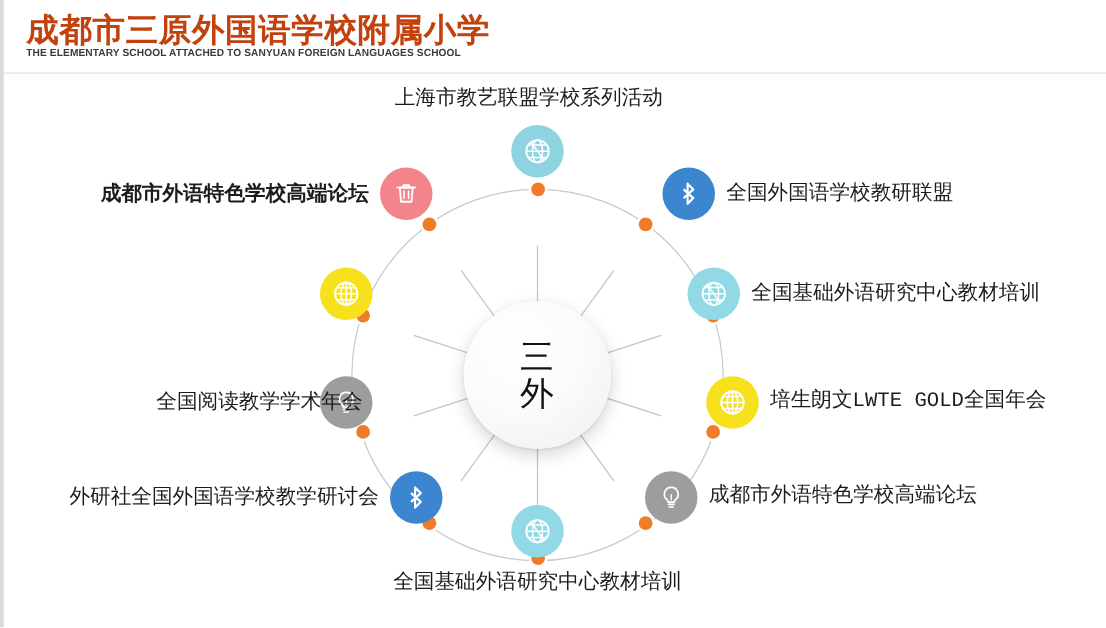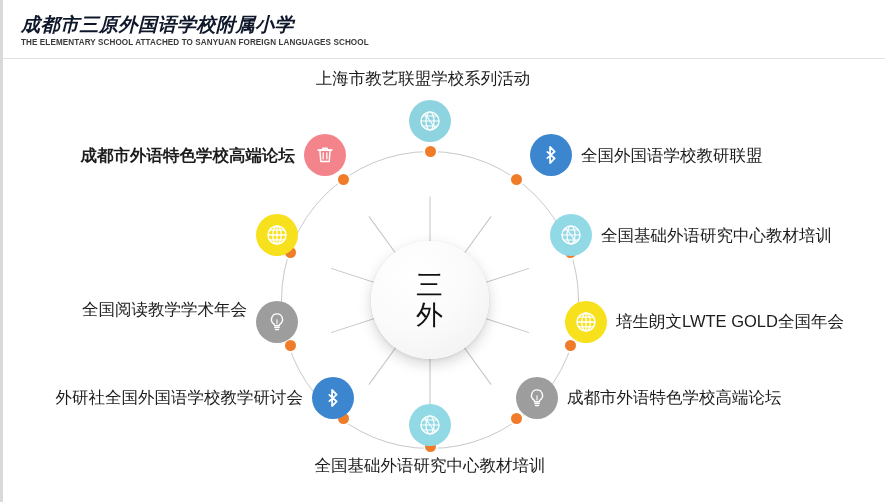--- a/index.html
+++ b/index.html
@@ -45,27 +45,26 @@
     flex: 0 0 auto;
   }
   #logo-mark svg { display: block; }
   #logo-text {
     margin-left: 6px;
     display: flex;
     flex-direction: column;
     justify-content: center;
   }
   #logo-cn {
-    font-size: 19px;
+    font-size: 26px;
     line-height: 25px;
     font-weight: bold;
-    color: #0f172a;
+    color: #c2410c;
     letter-spacing: 0.5px;
     white-space: nowrap;
-    font-style: italic;
   }
   #logo-en {
     font-size: 8.2px;
     line-height: 11px;
     font-weight: bold;
     color: #3a3a3a;
     letter-spacing: 0.1px;
     white-space: nowrap;
     transform: scaleX(0.99);
     transform-origin: left center;
@@ -149,21 +148,21 @@
   .node-icon svg { display: block; }
 
   
   .node-label {
     position: absolute;
     font-size: 16.5px;
     line-height: 22px;
     color: #1c1c1c;
     white-space: nowrap;
   }
-  .node-label.right { text-align: left; }
+  .node-label.right { text-align: left; font-family: Liberation Mono, monospace; }
   .node-label.left  { text-align: right; }
   .node-label.center { text-align: center; }
 </style>
 </head>
 <body>
 
 <div id="page">
 
   <div id="header">
     <div id="logo-block">
@@ -271,21 +270,21 @@
     </div>
     <div class="node-label left" style="left:0px; top:327px; width:300px;">外研社全国外国语学校教学研讨会</div>
 
     <div class="node-icon" style="left:253px; top:242px; background:#9d9d9d;">
       <svg width="22" height="22" viewBox="0 0 24 24">
         <path d="M12 3.2a6 6 0 0 0-3.6 10.8c.7.6 1 1.3 1 2.1h5.2c0-.8.3-1.5 1-2.1A6 6 0 0 0 12 3.2z" fill="none" stroke="#ffffff" stroke-width="1.5" stroke-linejoin="round"></path>
         <path d="M9.6 18h4.8M10.3 20.3h3.4" stroke="#ffffff" stroke-width="1.5" stroke-linecap="round"></path>
         <path d="M12 9.5v4.5" stroke="#ffffff" stroke-width="1.2" stroke-linecap="round"></path>
       </svg>
     </div>
-    <div class="node-label left" style="left:0px; top:239px; width:244px;">全国阅读教学学术年会</div>
+    <div class="node-label left" style="left:0px; top:251px; width:244px;padding-left:43px;">全国阅读教学学术年会</div>
 
     <div class="node-icon" style="left:253px; top:155px; background:#f7e01c;">
       <svg width="24" height="24" viewBox="0 0 24 24">
         <circle cx="12" cy="12" r="9" fill="none" stroke="#ffffff" stroke-width="1.5"></circle>
         <ellipse cx="12" cy="12" rx="4.2" ry="9" fill="none" stroke="#ffffff" stroke-width="1.3"></ellipse>
         <path d="M3 12h18M4.4 7.2h15.2M4.4 16.8h15.2" stroke="#ffffff" stroke-width="1.3" fill="none"></path>
         <path d="M12 3v18" stroke="#ffffff" stroke-width="1.3" fill="none"></path>
       </svg>
     </div>
 

